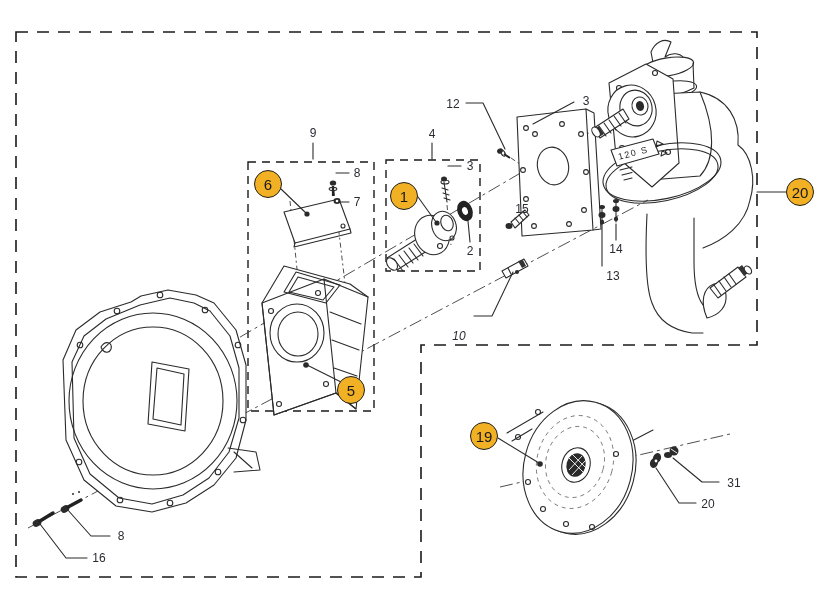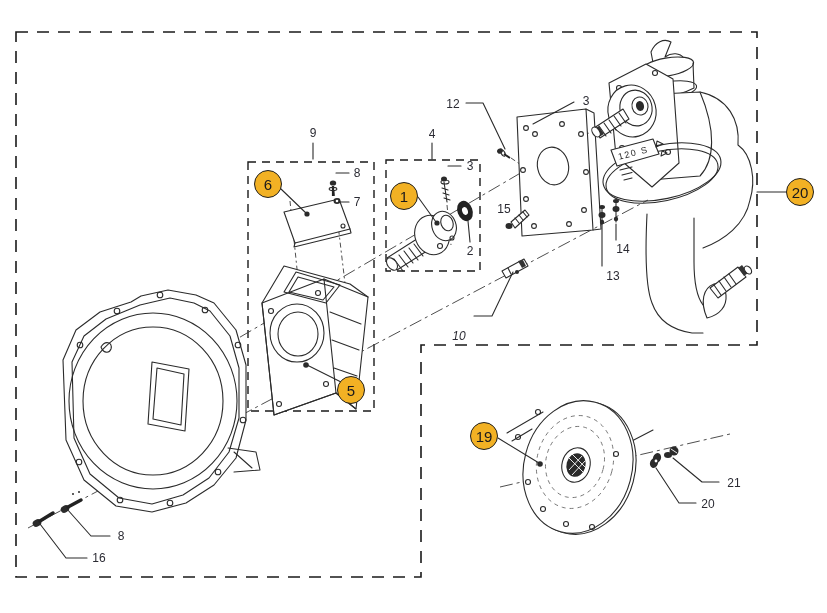--- a/index.html
+++ b/index.html
@@ -279,22 +279,22 @@
       <div class="callout plain" style="left: 432px; top: 134px;">4</div>
       <div class="callout badge" style="left: 351px; top: 390px;">5</div>
       <div class="callout badge" style="left: 268px; top: 184px;">6</div>
       <div class="callout plain" style="left: 357px; top: 202px;">7</div>
       <div class="callout plain" style="left: 357px; top: 173px;">8</div>
       <div class="callout plain" style="left: 313px; top: 133px;">9</div>
       <div class="callout plain" style="left: 459px; top: 336px; font-style: italic;">10</div>
       <div class="callout plain" style="left: 586px; top: 101px;">3</div>
       <div class="callout plain" style="left: 453px; top: 104px;">12</div>
       <div class="callout plain" style="left: 601px; top: 276px; margin-left: 12px;">13</div>
-      <div class="callout plain" style="left: 616px; top: 249px; margin-left: 7px;">14</div>
-      <div class="callout plain" style="left: 504px; top: 209px; text-align: right;">15</div>
+      <div class="callout plain" style="left: 616px; top: 249px;">14</div>
+      <div class="callout plain" style="left: 522px; top: 209px; text-align: right;">15</div>
       <div class="callout plain" style="left: 99px; top: 558px; text-align: center;">16</div>
       <div class="callout plain" style="left: 121px; top: 536px;">8</div>
       <div class="callout badge" style="left: 800px; top: 192px;">20</div>
       <div class="callout badge" style="left: 484px; top: 436px;">19</div>
       <div class="callout plain" style="left: 708px; top: 504px;">20</div>
-      <div class="callout plain" style="left: 734px; top: 483px;">21</div>
+      <div class="callout plain" style="left: 734px; top: 483px;">31</div>
     </div>
 </div>
 
 </body></html>

